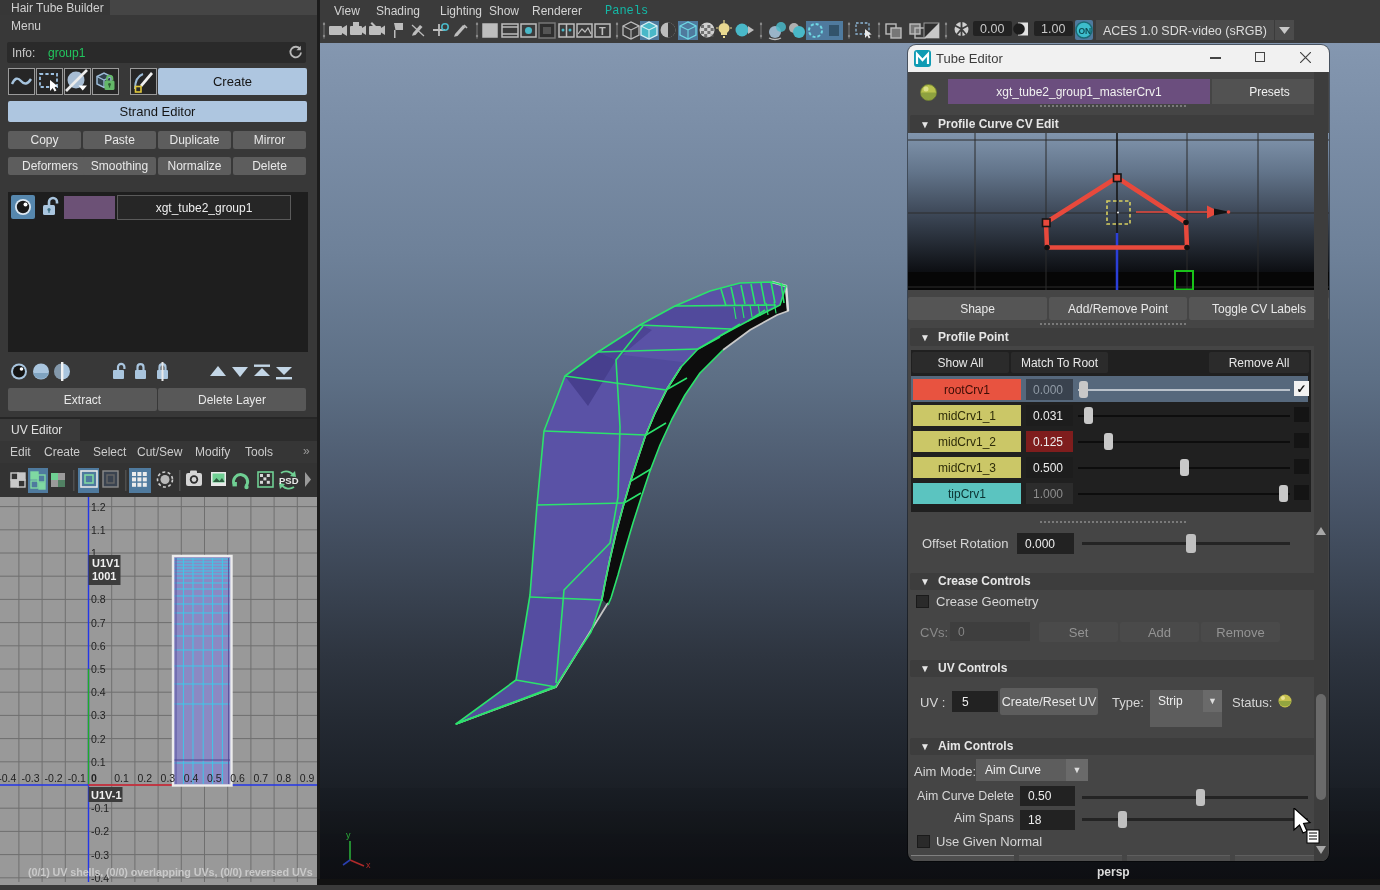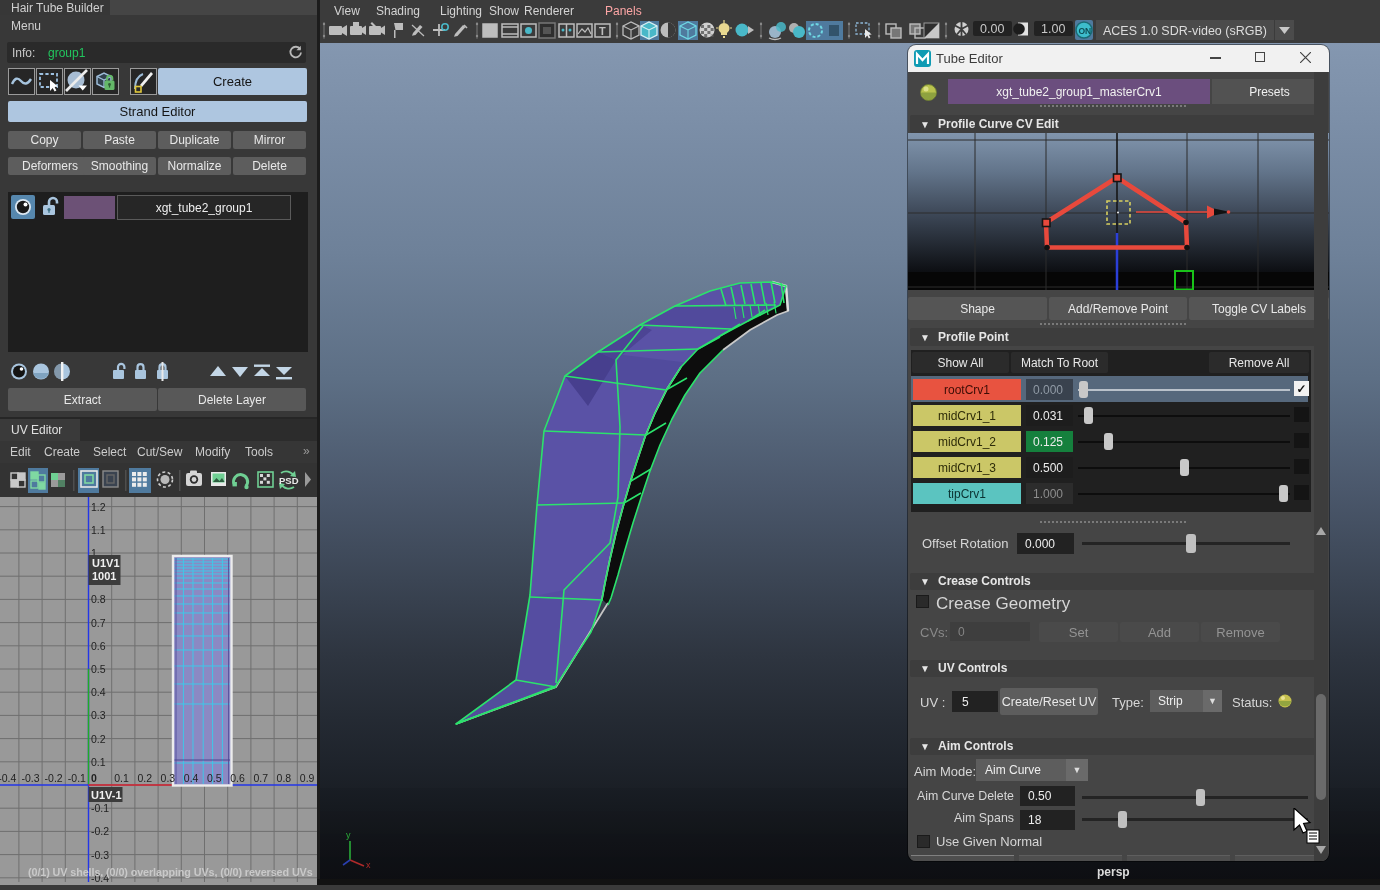--- a/index.html
+++ b/index.html
@@ -307,22 +307,22 @@
       </svg>
     </div>
     <div class="abs" style="left:317px;top:0px;width:3px;height:890px;background:#1c1c1c;"></div>
   </div>
 
   <div class="abs" id="topbar" style="left:320px;top:0;width:1060px;height:43px;background:#3b3b3b;">
     <div class="abs" style="left:14px;top:4px;color:#d4d4d4;">View</div>
     <div class="abs" style="left:56px;top:4px;color:#d4d4d4;">Shading</div>
     <div class="abs" style="left:120px;top:4px;color:#d4d4d4;">Lighting</div>
     <div class="abs" style="left:169px;top:4px;color:#d4d4d4;">Show</div>
-    <div class="abs" style="left:204px;top:4px;color:#d4d4d4;">Renderer</div>
-    <div class="abs" style="left:285px;top:4px;color:#fca5a5;">Panels</div>
+    <div class="abs" style="left:212px;top:4px;color:#d4d4d4;">Renderer</div>
+    <div class="abs" style="left:285px;top:4px;color:#14b8a6;font-family:Liberation Mono, monospace;">Panels</div>
     <div id="topicons">
         <svg class="abs" style="left:0;top:0;" width="1060" height="43" viewBox="0 0 1060 43">
           <rect x="3" y="22" width="2" height="17" rx="1" fill="#5a5a5a"></rect>
           <circle cx="4" cy="24" r="1.2" fill="#8a8a8a"></circle>
           <circle cx="4" cy="36" r="1.2" fill="#8a8a8a"></circle>
           <rect x="156" y="22" width="2" height="17" rx="1" fill="#5a5a5a"></rect>
           <circle cx="157" cy="24" r="1.2" fill="#8a8a8a"></circle>
           <circle cx="157" cy="36" r="1.2" fill="#8a8a8a"></circle>
           <rect x="296" y="22" width="2" height="17" rx="1" fill="#5a5a5a"></rect>
           <circle cx="297" cy="24" r="1.2" fill="#8a8a8a"></circle>
@@ -578,21 +578,21 @@
         <div class="abs" style="left:171px;top:336px;width:9px;height:17px;background:#c8c8c8;border-radius:3px;"></div>
         <div class="abs" style="left:386px;top:336px;width:15px;height:15px;background:#f2f2f2;color:#111;font-weight:bold;font-size:12px;display:flex;align-items:center;justify-content:center;">✓</div>
 
         <div class="abs" style="left:5px;top:360px;width:108px;height:21px;background:#cbc767;display:flex;align-items:center;justify-content:center;color:#2e2c09;">midCrv1_1</div>
         <div class="abs" style="left:118px;top:360px;width:47px;height:21px;background:#1d1d1d;color:#ececec;display:flex;align-items:center;padding-left:7px;">0.031</div>
         <div class="abs" style="left:170px;top:370px;width:212px;height:2px;background:#0d0d0d;"></div>
         <div class="abs" style="left:176px;top:362px;width:9px;height:17px;background:#c8c8c8;border-radius:3px;"></div>
         <div class="abs" style="left:386px;top:362px;width:15px;height:15px;background:#141414;"></div>
 
         <div class="abs" style="left:5px;top:386px;width:108px;height:21px;background:#cbc767;display:flex;align-items:center;justify-content:center;color:#2e2c09;">midCrv1_2</div>
-        <div class="abs" style="left:118px;top:386px;width:47px;height:21px;background:#15803d;color:#ececec;display:flex;align-items:center;padding-left:7px;">0.125</div>
+        <div class="abs" style="left:118px;top:386px;width:47px;height:21px;background:#7f1d1d;color:#ececec;display:flex;align-items:center;padding-left:7px;">0.125</div>
         <div class="abs" style="left:170px;top:396px;width:212px;height:2px;background:#0d0d0d;"></div>
         <div class="abs" style="left:196px;top:388px;width:9px;height:17px;background:#c8c8c8;border-radius:3px;"></div>
         <div class="abs" style="left:386px;top:388px;width:15px;height:15px;background:#141414;"></div>
 
         <div class="abs" style="left:5px;top:412px;width:108px;height:21px;background:#cbc767;display:flex;align-items:center;justify-content:center;color:#2e2c09;">midCrv1_3</div>
         <div class="abs" style="left:118px;top:412px;width:47px;height:21px;background:#1d1d1d;color:#ececec;display:flex;align-items:center;padding-left:7px;">0.500</div>
         <div class="abs" style="left:170px;top:422px;width:212px;height:2px;background:#0d0d0d;"></div>
         <div class="abs" style="left:272px;top:414px;width:9px;height:17px;background:#c8c8c8;border-radius:3px;"></div>
         <div class="abs" style="left:386px;top:414px;width:15px;height:15px;background:#141414;"></div>
 
@@ -607,36 +607,36 @@
       <div class="abs" style="left:14px;top:491px;color:#d6d6d6;font-size:13px;">Offset Rotation</div>
       <div class="abs" style="left:109px;top:488px;width:57px;height:21px;background:#222;color:#eee;display:flex;align-items:center;padding-left:8px;">0.000</div>
       <div class="abs" style="left:174px;top:497px;width:208px;height:3px;background:#242424;"></div>
       <div class="abs" style="left:278px;top:489px;width:10px;height:19px;background:#c0c0c0;border-radius:3px;"></div>
 
       <div class="abs" style="left:2px;top:528px;width:417px;height:17px;background:#3d3d3d;border-radius:2px;">
         <span style="position:absolute;left:10px;top:3px;color:#e6e6e6;font-size:10px;">▼</span>
         <span style="position:absolute;left:28px;top:1px;color:#e6e6e6;font-weight:bold;">Crease Controls</span>
       </div>
       <div class="abs" style="left:8px;top:550px;width:13px;height:13px;background:#2a2a2a;border:1px solid #1a1a1a;"></div>
-      <div class="abs" style="left:28px;top:549px;color:#d6d6d6;font-size:17px;">Crease Geometry</div>
+      <div class="abs" style="left:28px;top:549px;color:#d6d6d6;font-size:13px;">Crease Geometry</div>
       <div class="abs" style="left:12px;top:580px;color:#8a8a8a;font-size:13px;">CVs:</div>
       <div class="abs" style="left:42px;top:577px;width:80px;height:19px;background:#3e3e3e;color:#848484;display:flex;align-items:center;padding-left:8px;">0</div>
       <div class="btn" style="left:131px;top:577px;width:79px;height:20px;background:#4a4a4a;color:#949494;font-size:13px;">Set</div>
       <div class="btn" style="left:212px;top:577px;width:79px;height:20px;background:#4a4a4a;color:#949494;font-size:13px;">Add</div>
       <div class="btn" style="left:293px;top:577px;width:79px;height:20px;background:#4a4a4a;color:#949494;font-size:13px;">Remove</div>
 
       <div class="abs" style="left:2px;top:615px;width:417px;height:17px;background:#3d3d3d;border-radius:2px;">
         <span style="position:absolute;left:10px;top:3px;color:#e6e6e6;font-size:10px;">▼</span>
         <span style="position:absolute;left:28px;top:1px;color:#e6e6e6;font-weight:bold;">UV Controls</span>
       </div>
       <div class="abs" style="left:12px;top:650px;color:#d6d6d6;font-size:13px;">UV :</div>
       <div class="abs" style="left:44px;top:646px;width:46px;height:21px;background:#222;color:#eee;display:flex;align-items:center;padding-left:10px;">5</div>
       <div class="btn" style="left:92px;top:643px;width:98px;height:27px;background:#5d5d5d;font-size:12.5px;">Create/Reset UV</div>
       <div class="abs" style="left:204px;top:650px;color:#d6d6d6;font-size:13px;">Type:</div>
-      <div class="abs" style="left:242px;top:645px;width:72px;height:22px;background:#5d5d5d;color:#eee;">
+      <div class="abs" style="left:242px;top:645px;width:72px;height:37px;background:#5d5d5d;color:#eee;">
         <span style="position:absolute;left:8px;top:4px;">Strip</span>
         <span style="position:absolute;left:53px;top:0;width:19px;height:22px;background:#6a6a6a;color:#ddd;font-size:9px;display:flex;align-items:center;justify-content:center;">▼</span>
       </div>
       <div class="abs" style="left:324px;top:650px;color:#d6d6d6;font-size:13px;">Status:</div>
       <svg class="abs" style="left:370px;top:649px;" width="14" height="14" viewBox="0 0 14 14">
         <circle cx="7" cy="7" r="6.5" fill="#c6c04e"></circle>
         <path d="M.7 7 a6.4 6.4 0 0 0 12.6 0 Z" fill="#93a53f"></path>
         <circle cx="5" cy="4" r="2" fill="#eee9a0" opacity=".85"></circle>
       </svg>
 

